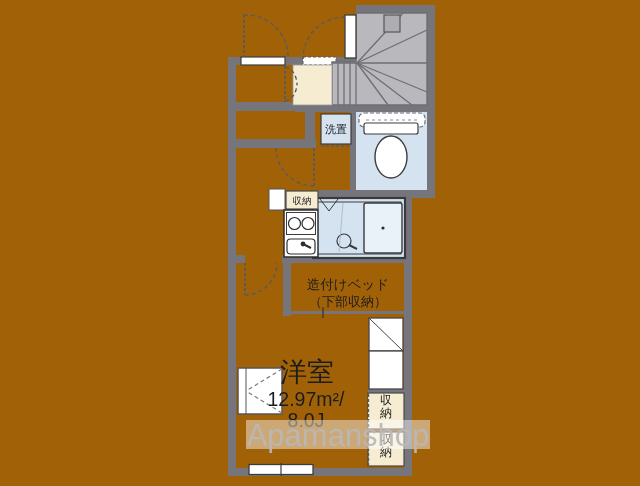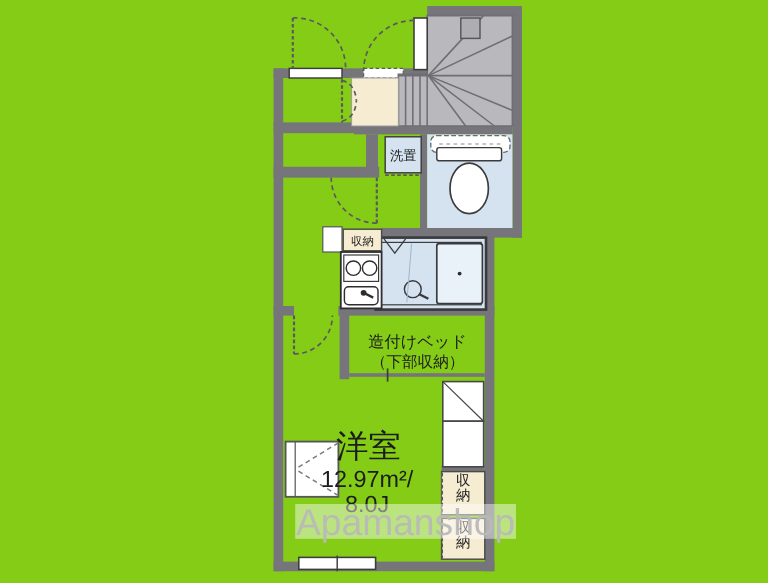--- a/index.html
+++ b/index.html
@@ -1,16 +1,16 @@
 <!DOCTYPE html>
 <html style="--wall: #75757b; --stair_fill: #b9b9bd; --stair_line: #6e6e74; --water_area: #d5e3f1; --tub_fill: #e9f1f9; --tatami_cream: #f6ecd2; --watermark: #b9b9b9; --text: #1c1c1c;"><head>
 <meta charset="utf-8">
 <style>
   html,body{margin:0;padding:0;background:#ffffff;}
-  .canvas{position:relative;width:640px;height:486px;background:#84cc16;overflow:hidden;
+  .canvas{position:relative;width:640px;height:486px;background:#a16207;overflow:hidden;
           font-family:"Liberation Sans","DejaVu Sans",sans-serif;}
   svg{position:absolute;left:0;top:0;}
   .wall{fill:var(--wall,#75757b);}
   .stair-fill{fill:var(--stair_fill,#b9b9bd);stroke:var(--stair_line,#6e6e74);stroke-width:1.4;}
   .stair-line{stroke:var(--stair_line,#6e6e74);stroke-width:1.3;fill:none;}
   .water{fill:var(--water_area,#d5e3f1);}
   .cream{fill:var(--tatami_cream,#f6ecd2);stroke:#4a4a4a;stroke-width:1.2;}
   .fixture-thin{fill:none;stroke:#3c3c3c;stroke-width:1;}
   .door-dash{fill:none;stroke:#5a5a5e;stroke-width:1.4;stroke-dasharray:4 3;}
   .door-leaf-dash{stroke:#5a5a5e;stroke-width:1.8;stroke-dasharray:3 2;}

